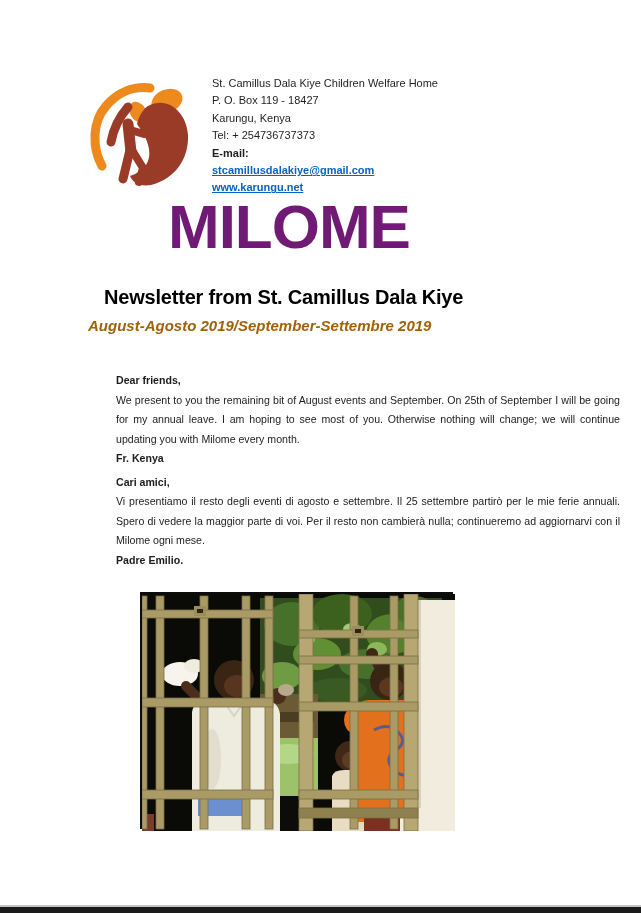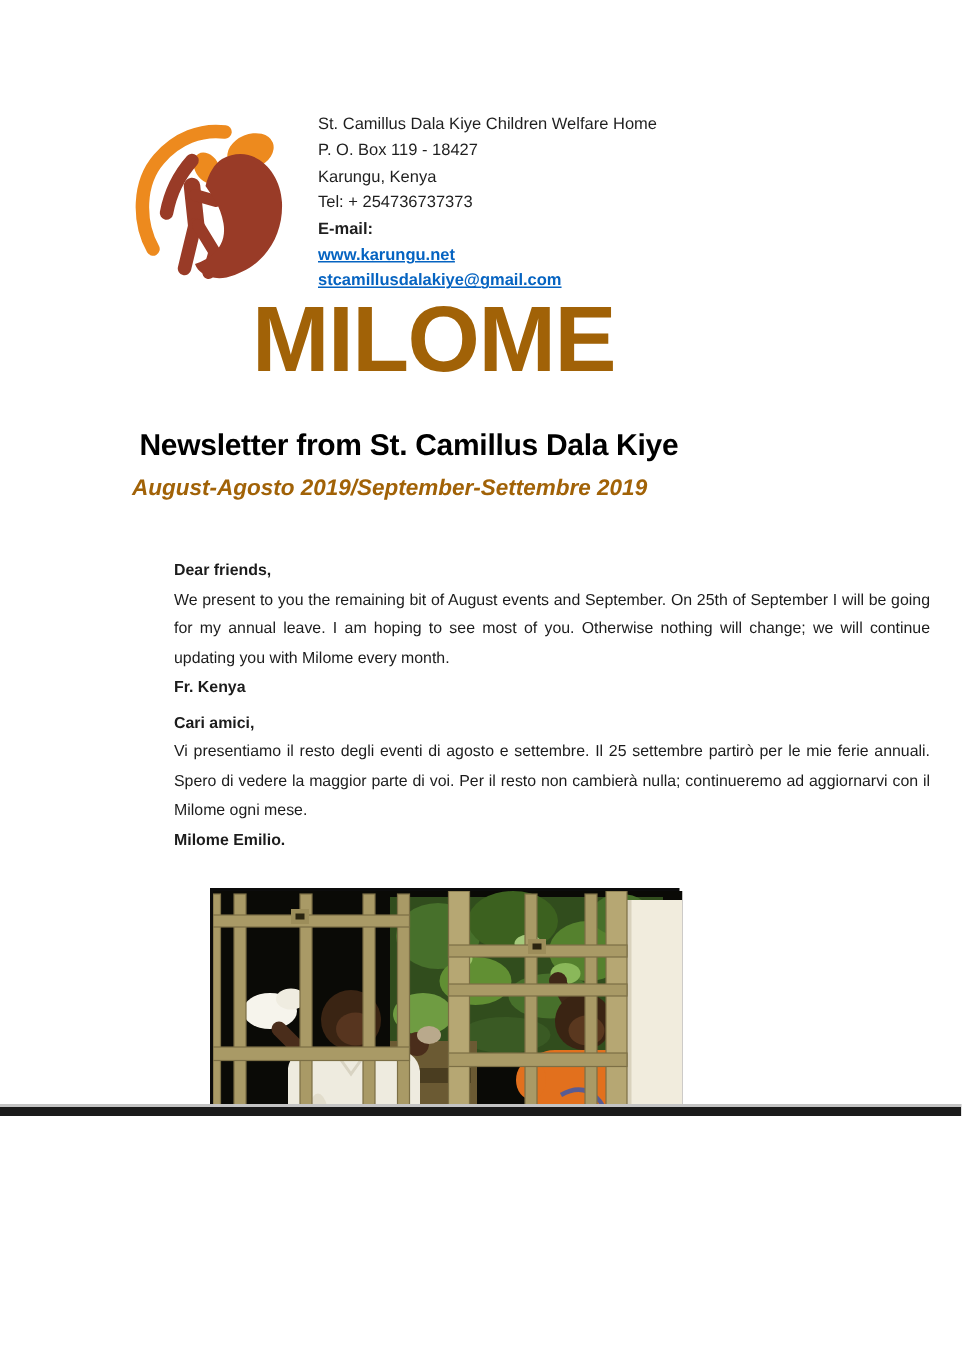--- a/index.html
+++ b/index.html
@@ -1,19 +1,19 @@
 <!DOCTYPE html>
 <html><head>
 <meta charset="utf-8">
 <style>
   * { margin:0; padding:0; box-sizing:border-box; }
   html,body { background:#fff; }
   .page {
     position:relative;
-    width:641px; height:744px;
+    width:641px; height:913px;
     background:#ffffff;
     overflow:hidden;
     font-family:"Liberation Sans", sans-serif;
     color:#1a1a1a;
     margin:0 auto;
   }
   
   .logo { position:absolute; left:88px; top:78px; width:112px; height:117px; }
   .contact {
     position:absolute; left:212px; top:75px;
@@ -21,24 +21,24 @@
   }
   .contact .bold { font-weight:700; }
   .contact a.link {
     display:block;
     color:#0563C1; font-weight:700; text-decoration:underline; cursor:pointer;
   }
   
   .title {
     position:absolute; left:168px; top:196px;
     font-size:62px; line-height:62px; font-weight:700; letter-spacing:-1px;
-    color:#a16207;
+    color:#701a75;
   }
   .subtitle {
-    position:absolute; left:93px; top:286px;
+    position:absolute; left:104px; top:286px;
     font-size:20px; font-weight:700; letter-spacing:-0.2px; color:#000;
   }
   .period {
     position:absolute; left:88px; top:317px;
     font-size:15px; font-weight:700; font-style:italic; color:#a16207;
   }
   
   .letter {
     position:absolute; left:72px; top:371px; width:504px;
     font-size:10.6px; line-height:19.5px; color:#1c1c1c;margin-left:44px;
@@ -81,38 +81,38 @@
     <path d="M60,28 C80,17 99,35 100,57 C101,81 87,101 63,107 C52,109 44,104 42,98
              C57,93 63,83 61,71 C59,59 53,52 49,46 C51,38 55,31 60,28 Z" fill="#993B27"></path>
   </svg>
 
   <div class="contact">
     <div>St. Camillus Dala Kiye Children Welfare Home</div>
     <div>P. O. Box 119 - 18427</div>
     <div>Karungu, Kenya</div>
     <div>Tel: + 254736737373</div>
     <div class="bold">E-mail:</div>
+    <a class="link">stcamillusdalakiye@gmail.com</a>
     <a class="link">www.karungu.net</a>
-    <a class="link">stcamillusdalakiye@gmail.com</a>
   </div>
 
   <div class="title">MILOME</div>
   <div class="subtitle">Newsletter from St. Camillus Dala Kiye</div>
   <div class="period">August-Agosto 2019/September-Settembre 2019</div>
 
   <div class="letter">
     <div class="para-en">
       <div class="bold">Dear friends,</div>
       <div class="body-text">We present to you the remaining bit of August events and September. On 25th of September I will be going for my annual leave. I am hoping to see most of you. Otherwise nothing will change; we will continue updating you with Milome every month.</div>
       <div class="bold">Fr. Kenya</div>
     </div>
     <div class="para-it">
       <div class="bold">Cari amici,</div>
       <div class="body-text">Vi presentiamo il resto degli eventi di agosto e settembre. Il 25 settembre partirò per le mie ferie annuali. Spero di vedere la maggior parte di voi. Per il resto non cambierà nulla; continueremo ad aggiornarvi con il Milome ogni mese.</div>
-      <div class="bold">Milome Emilio.</div>
+      <div class="bold">Padre Emilio.</div>
     </div>
   </div>
 
   <div class="photo">
     <svg width="313" height="237" viewBox="0 0 313 237" xmlns="http://www.w3.org/2000/svg" aria-hidden="true">
 
       <rect x="0" y="0" width="313" height="237" fill="#0a0a06"></rect>
 
       <rect x="118" y="4" width="182" height="104" fill="#314d1d"></rect>
       <ellipse cx="150" cy="30" rx="28" ry="22" fill="#47702b"></ellipse>

